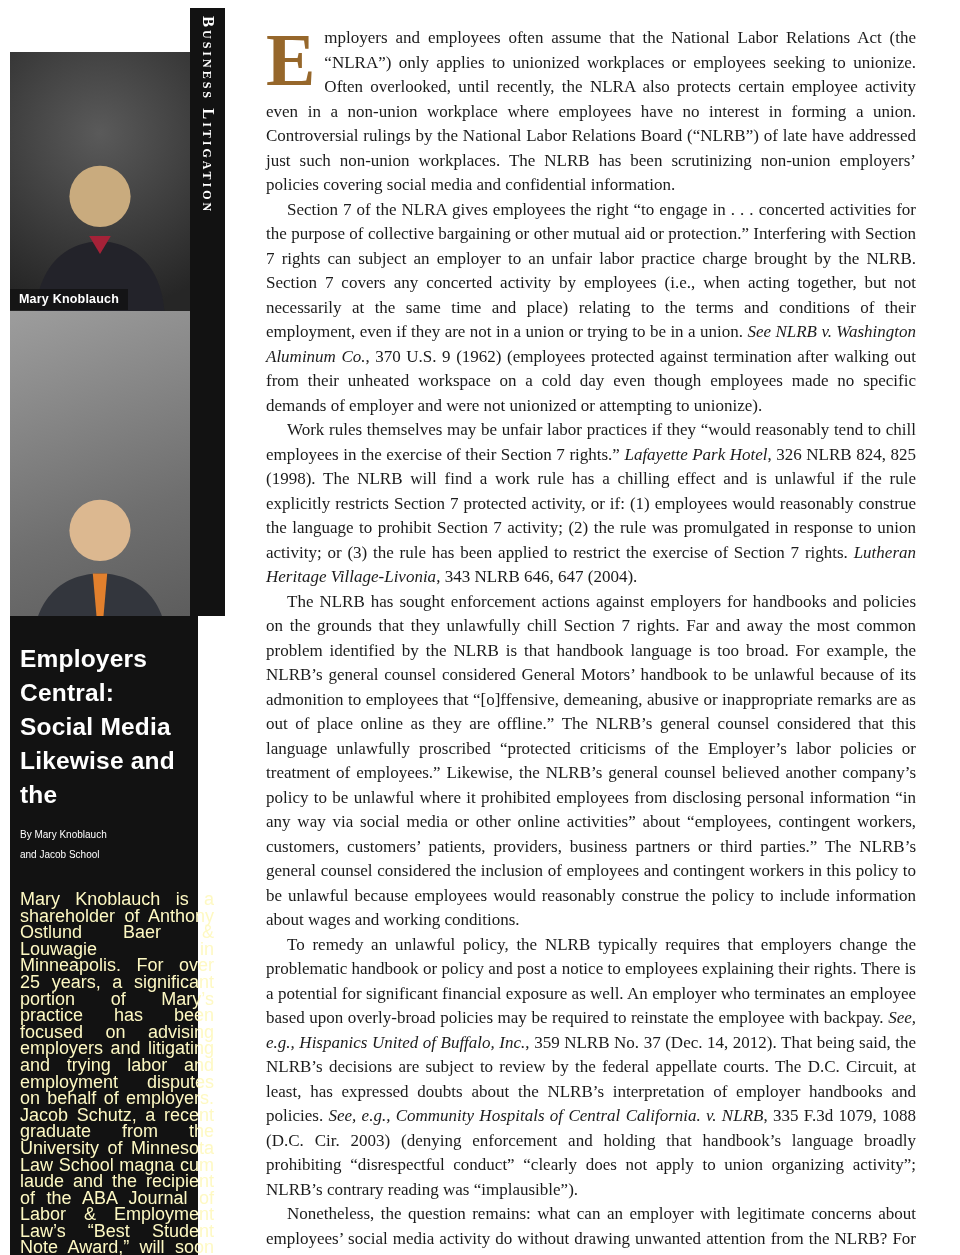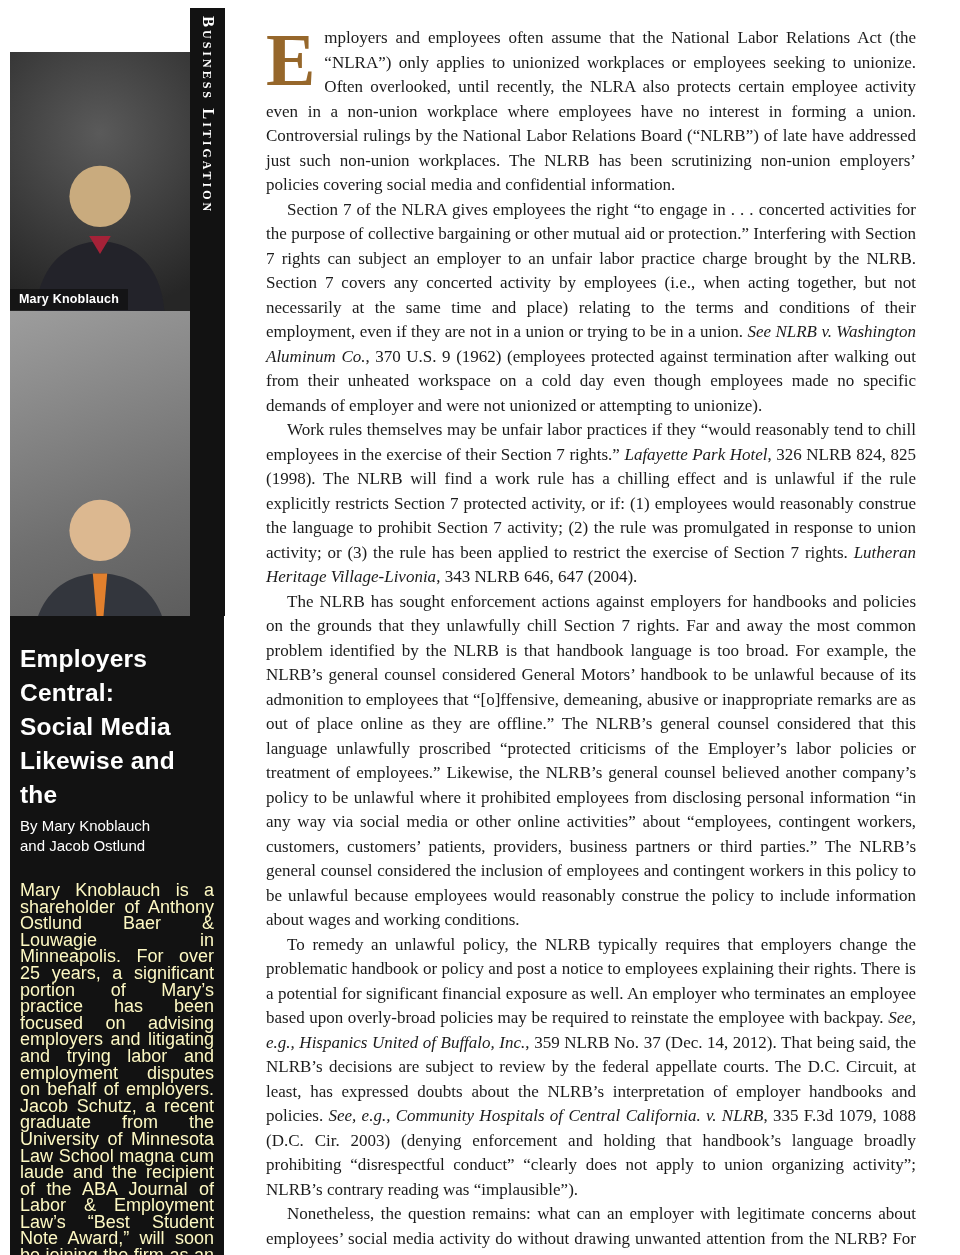--- a/index.html
+++ b/index.html
@@ -27,27 +27,27 @@
     position:absolute;top:0;right:0;width:35px;height:608px;background:#121212;
     display:flex;justify-content:center;
   }
   .vertical-banner .vtext{
     writing-mode:vertical-rl;text-orientation:mixed;
     color:#ffffff;font-family:"Liberation Serif","DejaVu Serif",serif;
     font-variant:small-caps;font-weight:bold;font-size:16.5px;
     letter-spacing:3px;padding-top:8px;
   }
   .black-panel{
-    position:absolute;top:608px;left:0;width:214px;height:639px;
+    position:absolute;top:608px;left:0;width:188px;height:639px;
     background:#121212;color:#ffffff;box-sizing:border-box;
     padding:26px 10px 0 10px;
     font-family:"Liberation Sans","DejaVu Sans",sans-serif;
   }
   .article-title{font-size:24.5px;font-weight:bold;line-height:34px;letter-spacing:.2px;}
-  .byline{margin-top:4px;font-size:15px;line-height:20px;}
+  .byline{margin-top:13px;font-size:10px;line-height:20px;}
   .bio{
     margin-top:26px;font-size:18px;line-height:16.6px;text-align:justify;
     width:194px;color:#fef9c3;
   }
   
   .main{
     position:absolute;left:266px;top:26px;width:650px;
     color:#1b1b1b;
   }
   .main p{
@@ -94,21 +94,21 @@
 
     <div class="black-panel">
       <div class="article-title">
         <div>Employers</div>
         <div>Central:</div>
         <div>Social Media</div>
         <div>Likewise and the</div>
       </div>
       <div class="byline">
         <div>By Mary Knoblauch</div>
-        <div>and Jacob Ostlund</div>
+        <div>and Jacob School</div>
       </div>
       <div class="bio">Mary Knoblauch is a shareholder of Anthony Ostlund Baer &amp; Louwagie in Minneapolis.  For over 25 years, a significant portion of Mary’s practice has been focused on advising employers and litigating and trying labor and employment disputes on behalf of employers.  Jacob Schutz, a recent graduate from the University of Minnesota Law School magna cum laude and the recipient of the ABA Journal of Labor &amp; Employment Law’s “Best Student Note Award,” will soon be joining the firm as an associate.  Visit www.aoblaw.com or email mknoblauch@aoblaw.com or jschutz@aoblaw.com for more information.</div>
     </div>
   </div>
 
   <div class="main">
       <p><span class="dropcap" style="color: rgb(150, 103, 43);">E</span><span>mployers and employees often assume that the National Labor Relations Act (the “NLRA”) only applies to unionized workplaces or employees seeking to unionize.  Often overlooked, until recently, the NLRA also protects certain employee activity even in a non-union workplace where employees have no interest in forming a union.  Controversial rulings by the National Labor Relations Board (“NLRB”) of late have addressed just such non-union workplaces.  The NLRB has been scrutinizing non-union employers’ policies covering social media and confidential information.</span></p>
       <p class="indent"><span>Section 7 of the NLRA gives employees the right “to engage in . . . concerted activities for the purpose of collective bargaining or other mutual aid or protection.”  Interfering with Section 7 rights can subject an employer to an unfair labor practice charge brought by the NLRB.  Section 7 covers any concerted activity by employees (i.e., when acting together, but not necessarily at the same time and place) relating to the terms and conditions of their employment, even if they are not in a union or trying to be in a union.  </span><em>See NLRB v. Washington Aluminum Co.</em><span>, 370 U.S. 9 (1962) (employees protected against termination after walking out from their unheated workspace on a cold day even though employees made no specific demands of employer and were not unionized or attempting to unionize).</span></p>
       <p class="indent"><span>Work rules themselves may be unfair labor practices if they “would reasonably tend to chill employees in the exercise of their Section 7 rights.”  </span><em>Lafayette Park Hotel</em><span>, 326 NLRB 824, 825 (1998).  The NLRB will find a work rule has a chilling effect and is unlawful if the rule explicitly restricts Section 7 protected activity, or if:  (1) employees would reasonably construe the language to prohibit Section 7 activity; (2) the rule was promulgated in response to union activity; or (3) the rule has been applied to restrict the exercise of Section 7 rights.  </span><em>Lutheran Heritage Village-Livonia</em><span>, 343 NLRB 646, 647 (2004).</span></p>
       <p class="indent"><span>The NLRB has sought enforcement actions against employers for handbooks and policies on the grounds that they unlawfully chill Section 7 rights.  Far and away the most common problem identified by the NLRB is that handbook language is too broad.  For example, the NLRB’s general counsel considered General Motors’ handbook to be unlawful because of its admonition to employees that “[o]ffensive, demeaning, abusive or inappropriate remarks are as out of place online as they are offline.”  The NLRB’s general counsel considered that this language unlawfully proscribed “protected criticisms of the Employer’s labor policies or treatment of employees.”  Likewise, the NLRB’s general counsel believed another company’s policy to be unlawful where it prohibited employees from disclosing personal information “in any way via social media or other online activities” about “employees, contingent workers, customers, customers’ patients, providers, business partners or third parties.”  The NLRB’s general counsel considered the inclusion of employees and contingent workers in this policy to be unlawful because employees would reasonably construe the policy to include information about wages and working conditions.</span></p>

